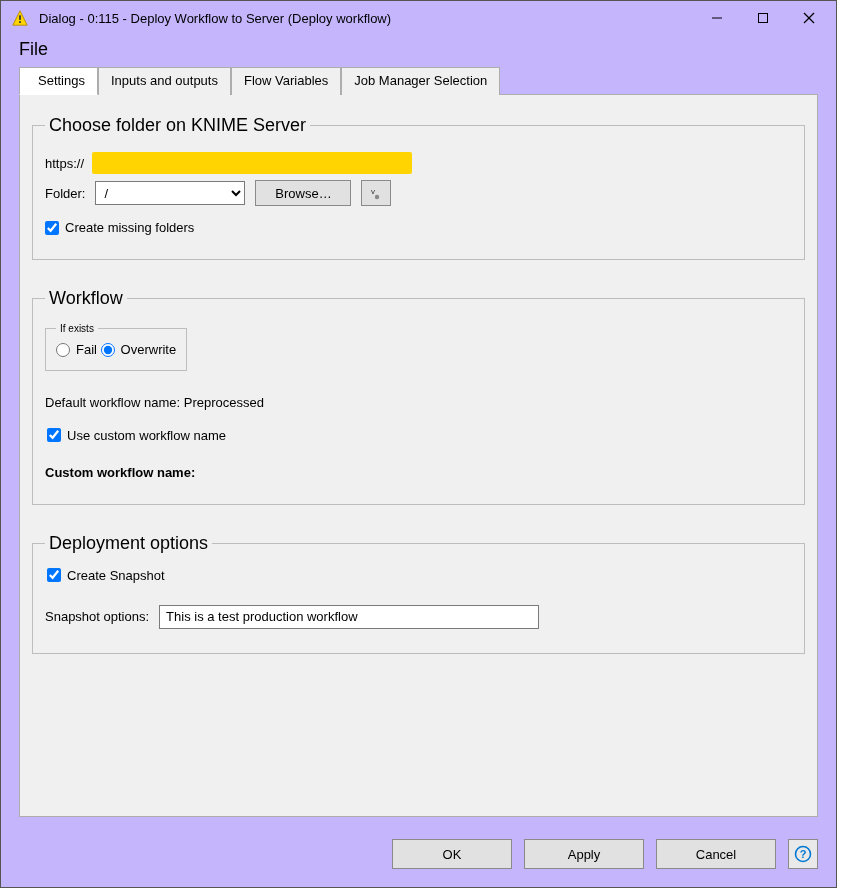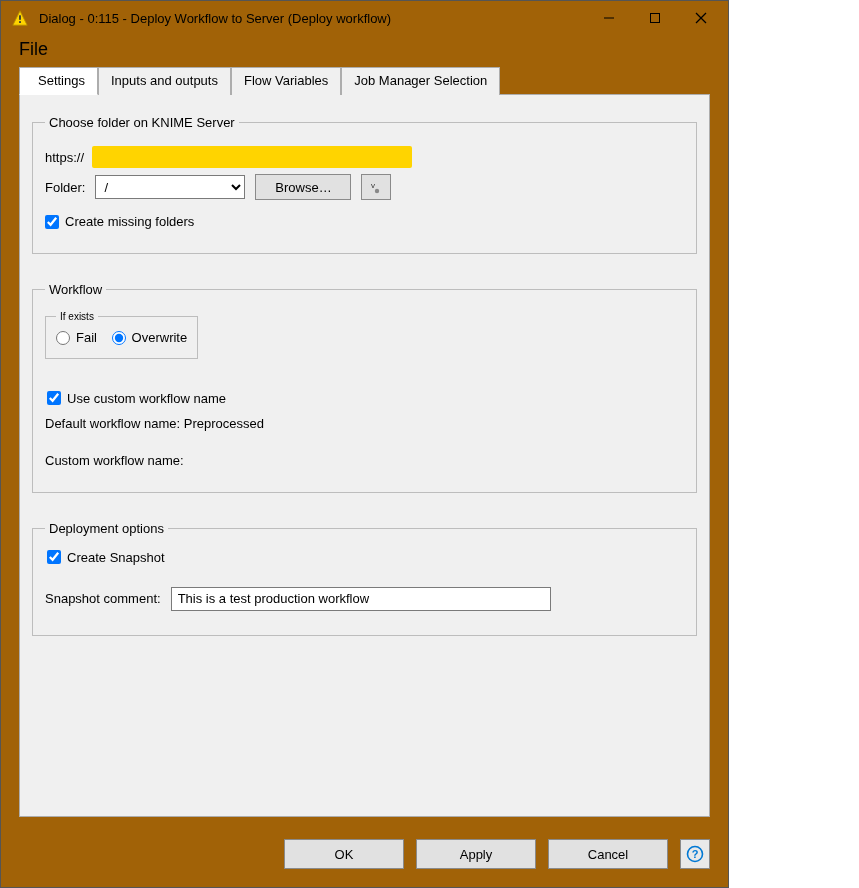--- a/index.html
+++ b/index.html
@@ -6,21 +6,21 @@
   body {
     margin: 0;
     font-family: "Segoe UI", Tahoma, sans-serif;
     font-size: 13px;
     background: #fff;
     color: #000;
     width: 859px;
     height: 888px;
     overflow: hidden;
   }
-  .window { border: 1px solid #555; width: 729px; height: 888px; background: #a16207; display: flex; flex-direction: column; }
+  .window { border: 1px solid #555; width: 837px; height: 888px; background: #c4b5fd; display: flex; flex-direction: column; }
   .titlebar { display: flex; align-items: center; height: 34px; padding: 0 4px 0 10px; }
   .titlebar .icon { width: 18px; height: 18px; margin-right: 10px; }
   .titlebar .title { flex: 1; font-size: 13px; }
   .titlebar .wc { width: 46px; height: 30px; display: flex; align-items: center; justify-content: center; cursor: default; }
   .titlebar .wc svg { display: block; }
   .menubar { padding: 4px 14px 6px; font-size: 18px; }
   .menubar span { padding: 2px 4px; }
   .content { flex: 1; padding: 0 18px 4px; display: flex; flex-direction: column; }
   .tabs { display: flex; position: relative; z-index: 2; }
   .tab {
@@ -41,21 +41,21 @@
     padding: 20px 12px 12px;
     display: flex;
     flex-direction: column;
     gap: 28px;
   }
   fieldset.group {
     border: 1px solid #bdbdbd;
     padding: 10px 12px 18px;
     margin: 0;
   }
-  fieldset.group > legend { padding: 0 4px; font-size: 13px; }
+  fieldset.group > legend { padding: 0 4px; font-size: 18px; }
   fieldset.inner {
     border: 1px solid #bdbdbd;
     padding: 8px 10px 10px;
     margin: 4px 0 14px;
     display: inline-block;
   }
   fieldset.inner > legend { padding: 0 4px; font-size: 10px; }
   .row { display: flex; align-items: center; gap: 8px; margin: 6px 0; }
   .urlmask {
     display: inline-block;
@@ -183,53 +183,53 @@
             <input type="checkbox" checked="" style="">
             <span>Create missing folders</span>
           </label>
         </div>
       </fieldset>
 
       <fieldset class="group">
         <legend>Workflow</legend>
         <fieldset class="inner">
           <legend>If exists</legend>
-          <label class="rdo" style="margin-right:11px;">
+          <label class="rdo" style="margin-right:0;">
             <input type="radio" name="ifexists" style="">
             <span>Fail</span>
           </label>
           <label class="rdo">
             <input type="radio" name="ifexists" checked="" style="">
             <span>Overwrite</span>
           </label>
         </fieldset>
+        <div class="row" style="margin-top:10px;">
+          <span>Default workflow name: Preprocessed</span>
+        </div>
         <div class="row" style="margin-top:18px; margin-left:2px;">
           <label class="chk">
             <input type="checkbox" checked="" style="">
             <span>Use custom workflow name</span>
           </label>
         </div>
-        <div class="row" style="margin-top:10px;">
-          <span>Default workflow name: Preprocessed</span>
-        </div>
-        <div class="row" style="margin-top:22px; ">
+        <div class="row" style="margin-top:22px; font-weight:bold;">
           <span>Custom workflow name:</span>
         </div>
       </fieldset>
 
       <fieldset class="group">
         <legend>Deployment options</legend>
         <div class="row" style="margin-left:2px; margin-top:4px;">
           <label class="chk">
             <input type="checkbox" checked="" style="">
             <span>Create Snapshot</span>
           </label>
         </div>
         <div class="row" style="margin-top:22px; gap:10px;">
-          <span>Snapshot comment:</span>
+          <span>Snapshot options:</span>
           <input type="text" class="field" style="width: 380px;" value="This is a test production workflow">
         </div>
       </fieldset>
 
       <div class="spacer"></div>
     </div>
   </div>
 
   <div class="buttons">
     <button class="btn">OK</button>

